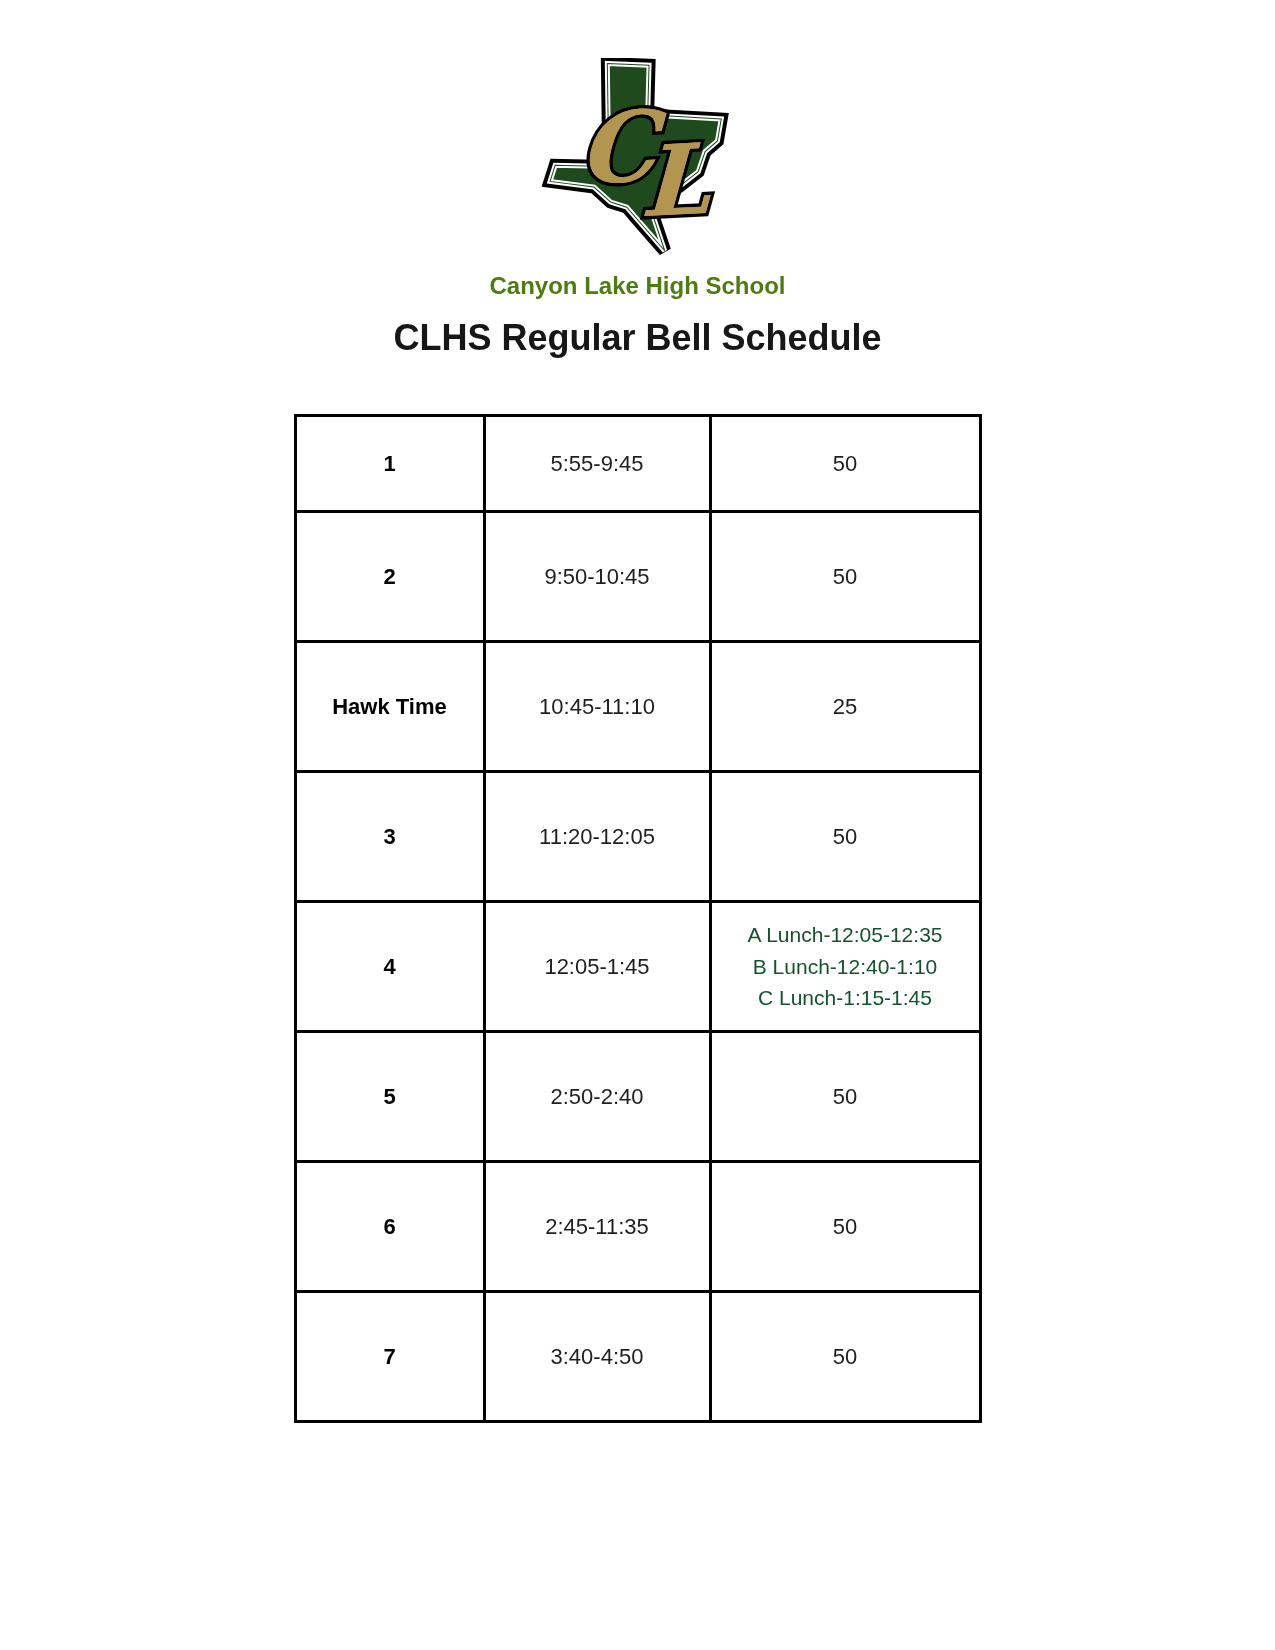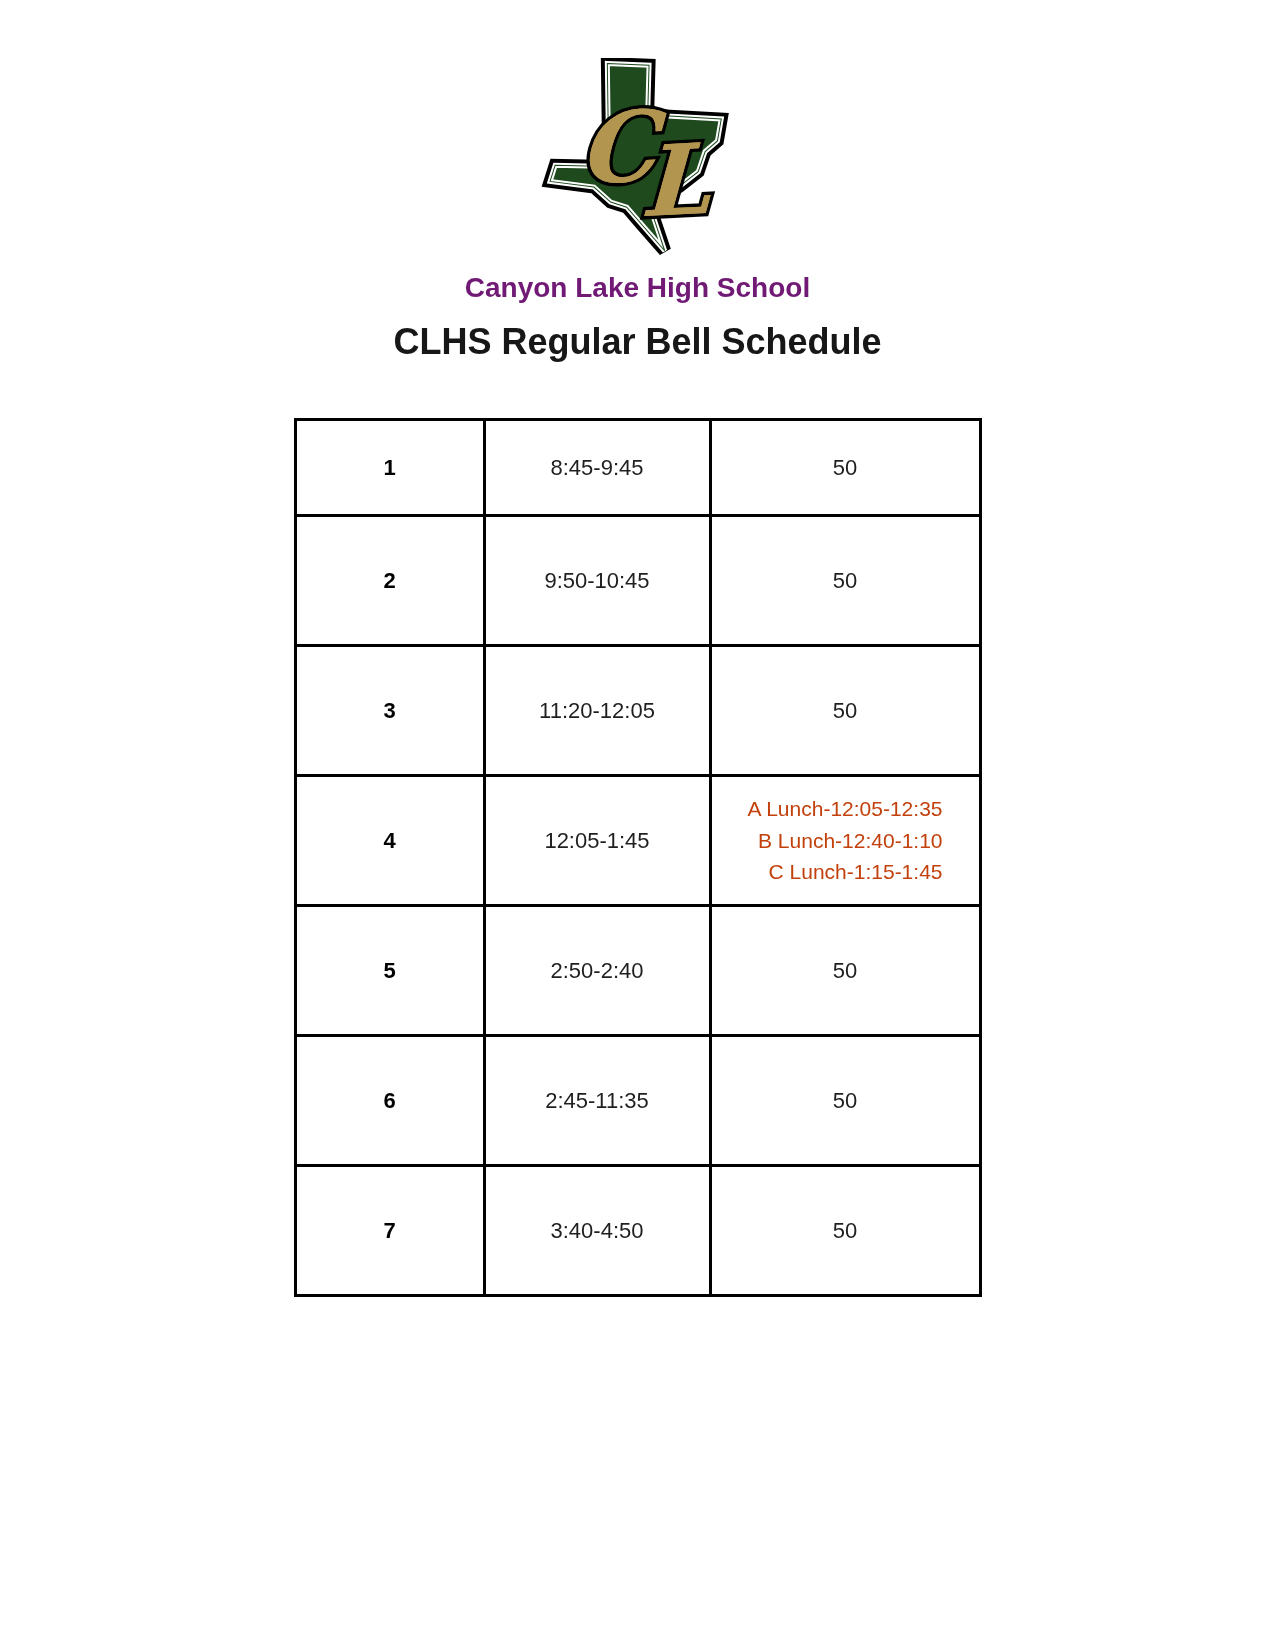--- a/index.html
+++ b/index.html
@@ -16,24 +16,24 @@
   }
   .logo-wrap {
     padding-top: 58px;
     display: flex;
     justify-content: center;
   }
   .logo-wrap svg { display: block; }
   .title-block { text-align: center; }
   .school-name {
     margin-top: 16px;
-    font-size: 28px;
+    font-size: 24px;
     font-weight: bold;
     letter-spacing: 0px;
-    color: #701a75;
+    color: #4d7c0f;
   }
   .schedule-title {
     margin-top: 17px;
     font-size: 36px;
     font-weight: bold;
     color: #171717;
   }
   table.bell-schedule {
     margin: 55px auto 0 auto;
     border-collapse: collapse;
@@ -49,24 +49,24 @@
     background: #ffffff;
   }
   .col-period  { width: 189px; }
   .col-time    { width: 226px; }
   .col-minutes { width: 270px; }
   tr.row-short { height: 96px; }
   tr.row-tall  { height: 130px; }
   td.period-cell { font-weight: bold; color: #000000; }
   .lunch-block {
     display: inline-block;
-    text-align: right;
+    text-align: center;
     font-size: 21px;
     line-height: 1.5;
-    color: #c2410c;
+    color: #14532d;
   }
 </style>
 </head>
 <body>
 
 <div class="page">
 
   <div class="logo-wrap">
     <svg width="244" height="198" viewBox="0 0 220 200">
       <g transform="rotate(-3 110 100)">
@@ -95,27 +95,32 @@
 
   <table class="bell-schedule">
     <colgroup>
       <col class="col-period">
       <col class="col-time">
       <col class="col-minutes">
     </colgroup>
     <tbody>
       <tr class="row-short">
         <td class="period-cell">1</td>
-        <td>8:45-9:45</td>
+        <td>5:55-9:45</td>
         <td>50</td>
       </tr>
       <tr class="row-tall">
         <td class="period-cell">2</td>
         <td>9:50-10:45</td>
         <td>50</td>
+      </tr>
+      <tr class="row-tall">
+        <td class="period-cell">Hawk Time</td>
+        <td>10:45-11:10</td>
+        <td>25</td>
       </tr>
       <tr class="row-tall">
         <td class="period-cell">3</td>
         <td>11:20-12:05</td>
         <td>50</td>
       </tr>
       <tr class="row-tall">
         <td class="period-cell">4</td>
         <td>12:05-1:45</td>
         <td>

